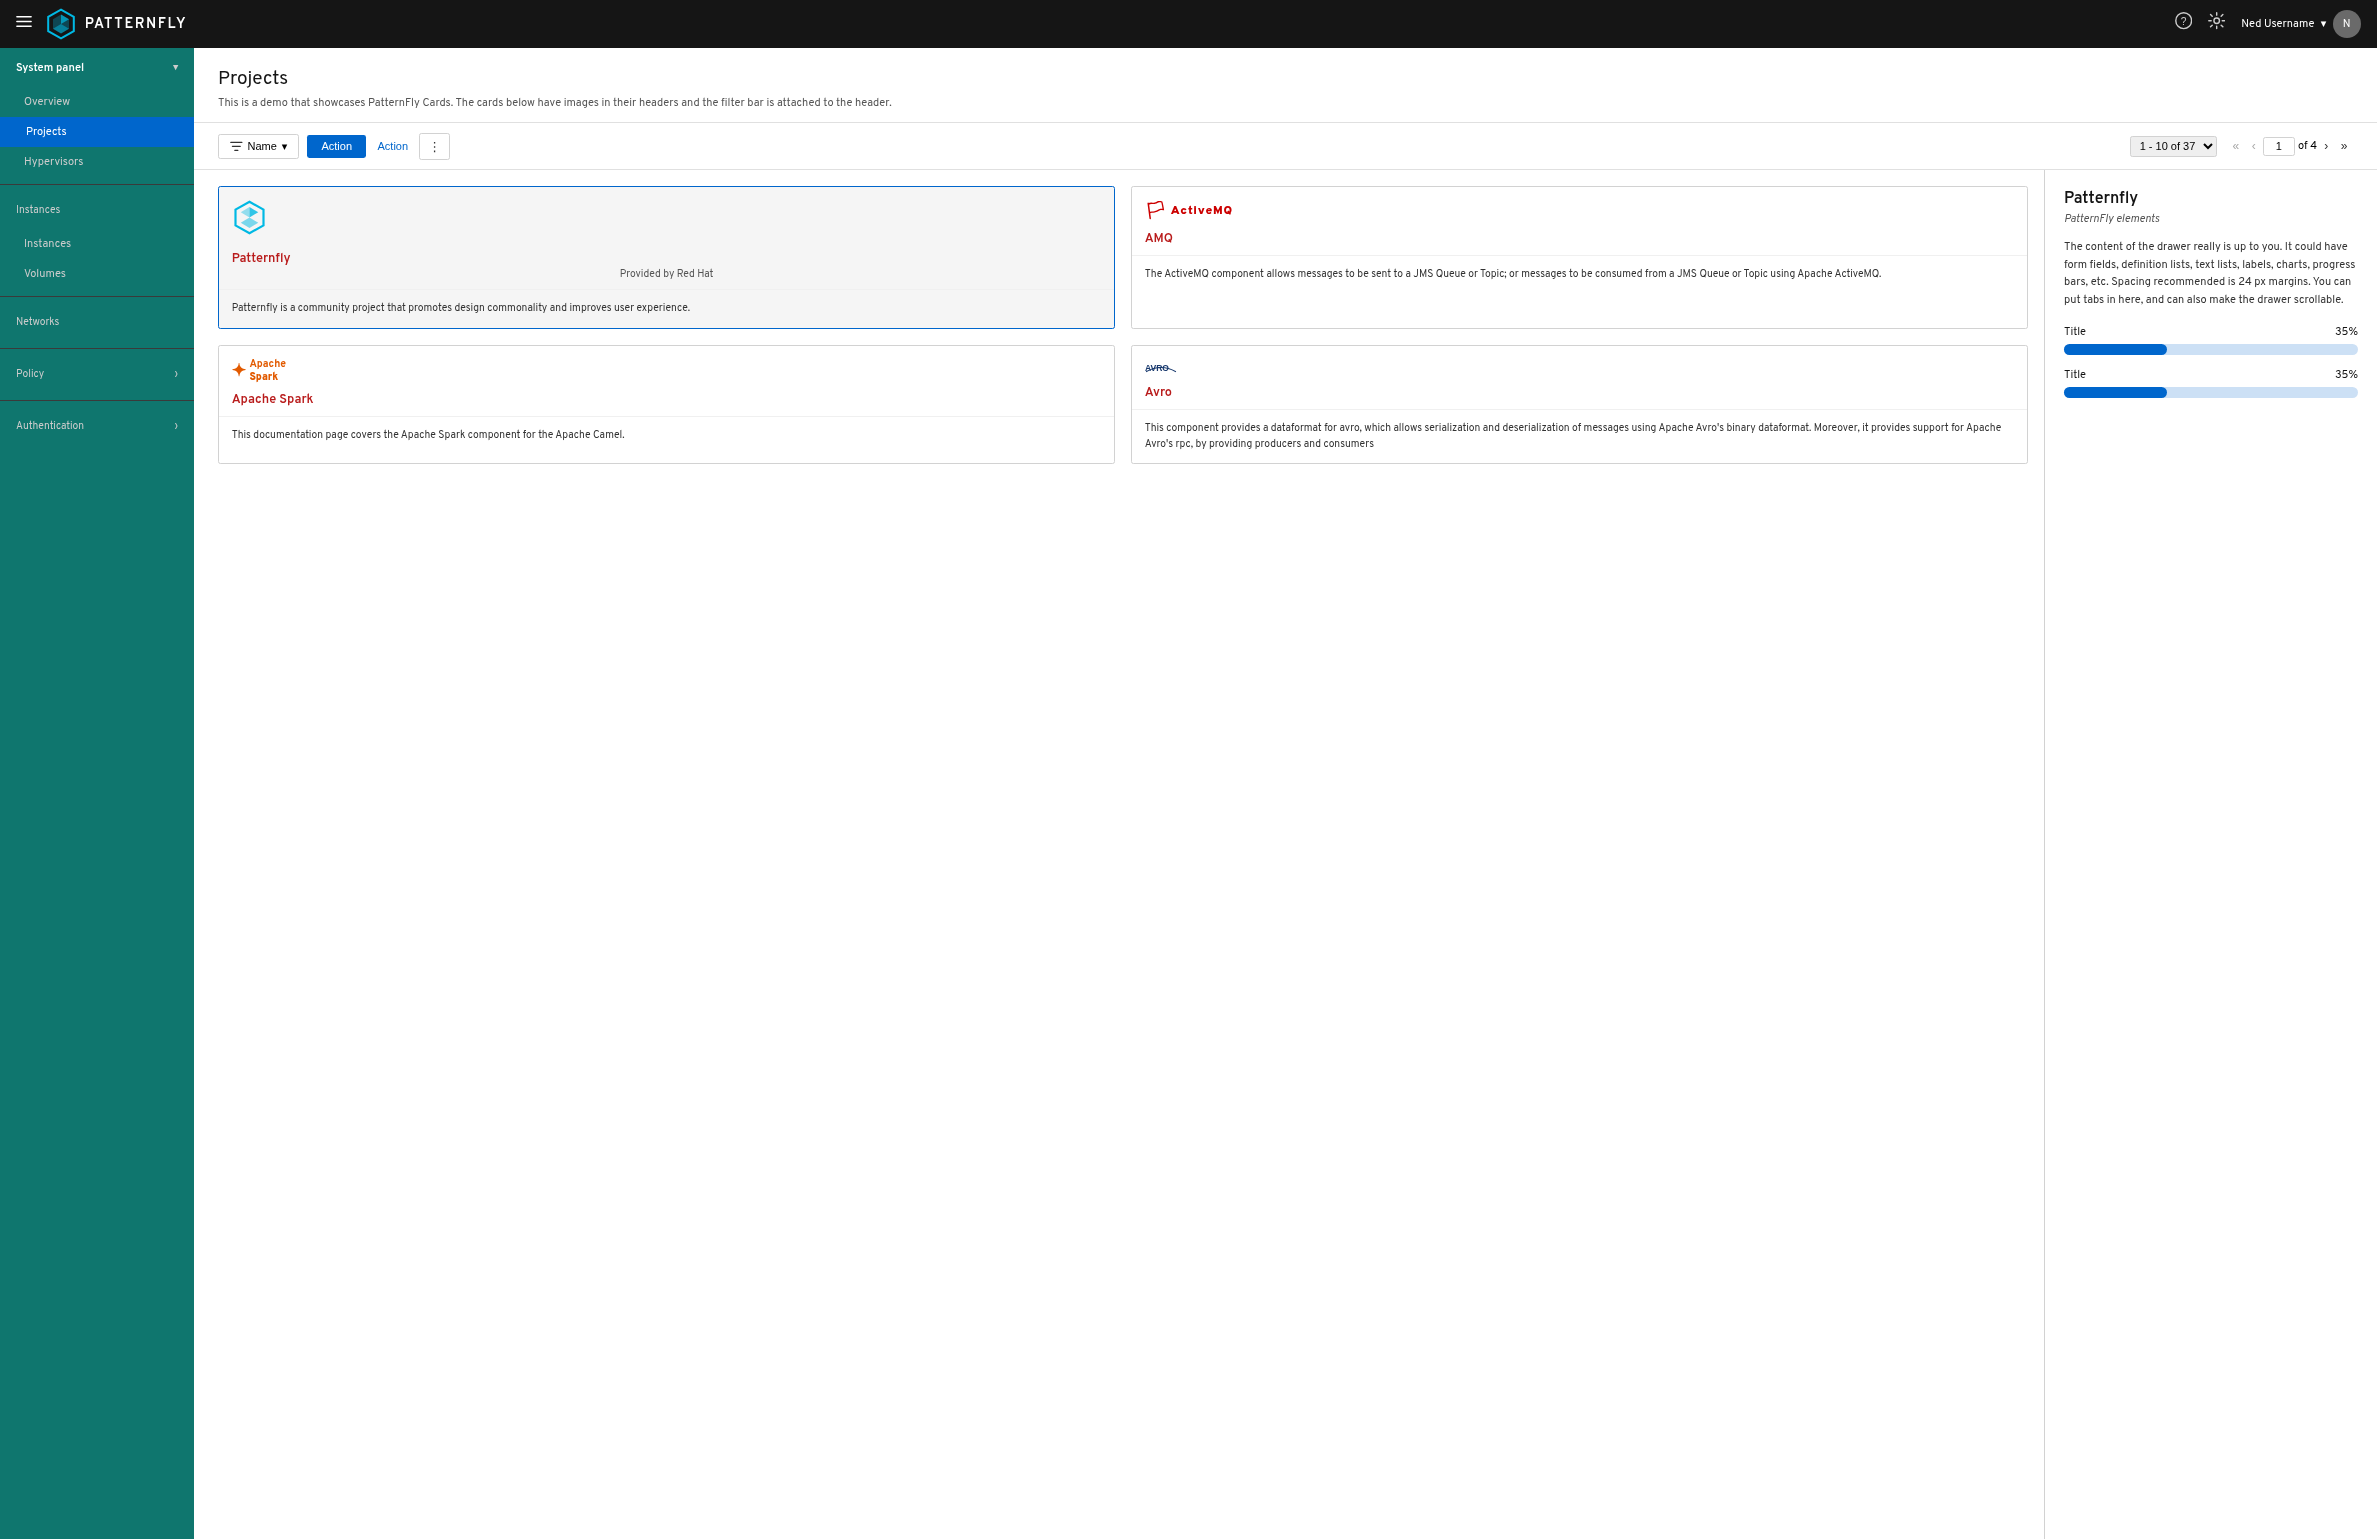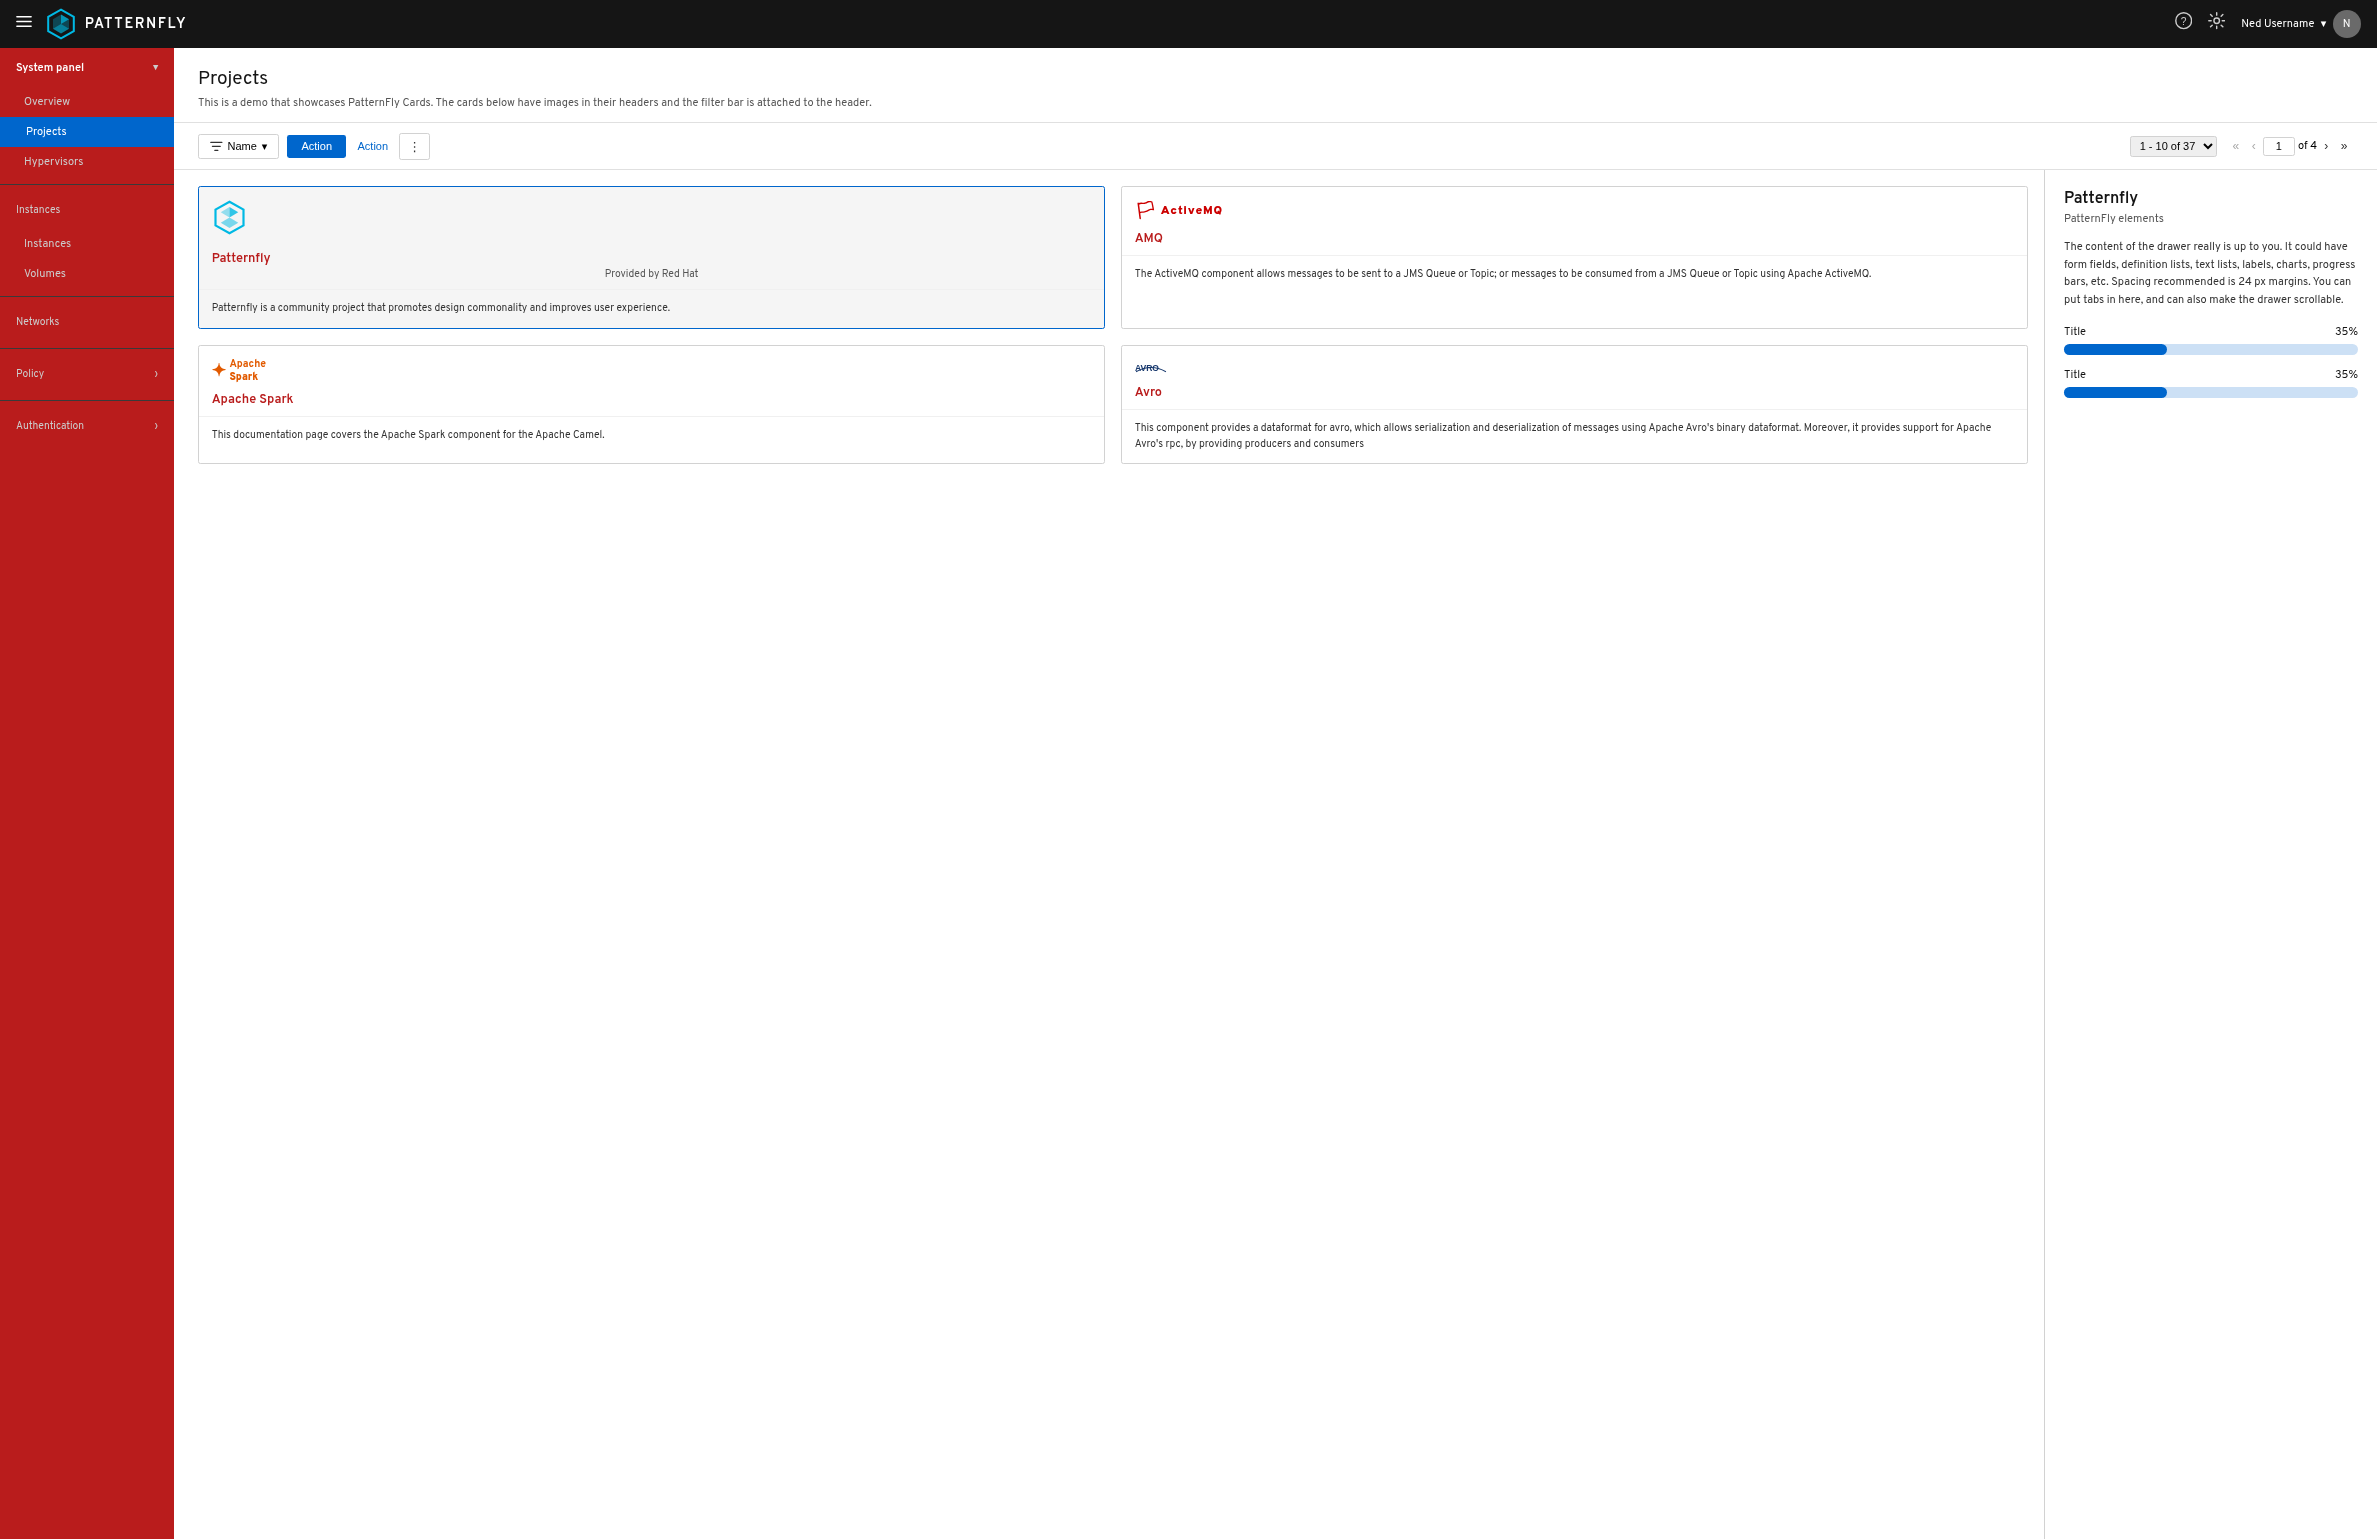--- a/index.html
+++ b/index.html
@@ -22,22 +22,22 @@
     .top-nav .nav-right { margin-left: auto; display: flex; align-items: center; gap: 16px; }
     .top-nav .nav-icon { color: #ccc; cursor: pointer; font-size: 16px; }
     .top-nav .user-area { display: flex; align-items: center; gap: 6.3px; cursor: pointer; color: #fff; font-size: 11px; }
     .top-nav .avatar { width: 28.5px; height: 28.5px; border-radius: 50%; background: #6a6a6a; display: flex; align-items: center; justify-content: center; font-size: 11px; color: #fff; }
 
     
     .main-layout { display: flex; flex: 1; overflow: hidden; }
 
     
     .sidebar {
-      width: 174px;
-      background: #b91c1c;
+      width: 194px;
+      background: #0f766e;
       color: #fff;
       flex-shrink: 0;
       overflow-y: auto;
       display: flex;
       flex-direction: column;
     }
     .sidebar-section-header {
       display: flex;
       align-items: center;
       justify-content: space-between;
@@ -200,21 +200,21 @@
     
     .drawer {
       width: 333px;
       flex-shrink: 0;
       border-left: 0.8px solid #d2d2d2;
       background: #fff;
       overflow-y: auto;
       padding: 19px;
     }
     .drawer-title { font-size: 16px; font-weight: 600; color: #151515; margin-bottom: 3.2px; }
-    .drawer-subtitle { font-size: 11px; color: #555; margin-bottom: 12.7px; }
+    .drawer-subtitle { font-size: 11px; color: #555; margin-bottom: 12.7px; font-style: italic; }
     .drawer-desc { font-size: 11px; color: #333; line-height: 1.6; margin-bottom: 16px; }
     .progress-item { margin-bottom: 12.7px; }
     .progress-label {
       display: flex;
       justify-content: space-between;
       font-size: 11px;
       color: #151515;
       margin-bottom: 4.8px;
     }
     .progress-bar-bg {

